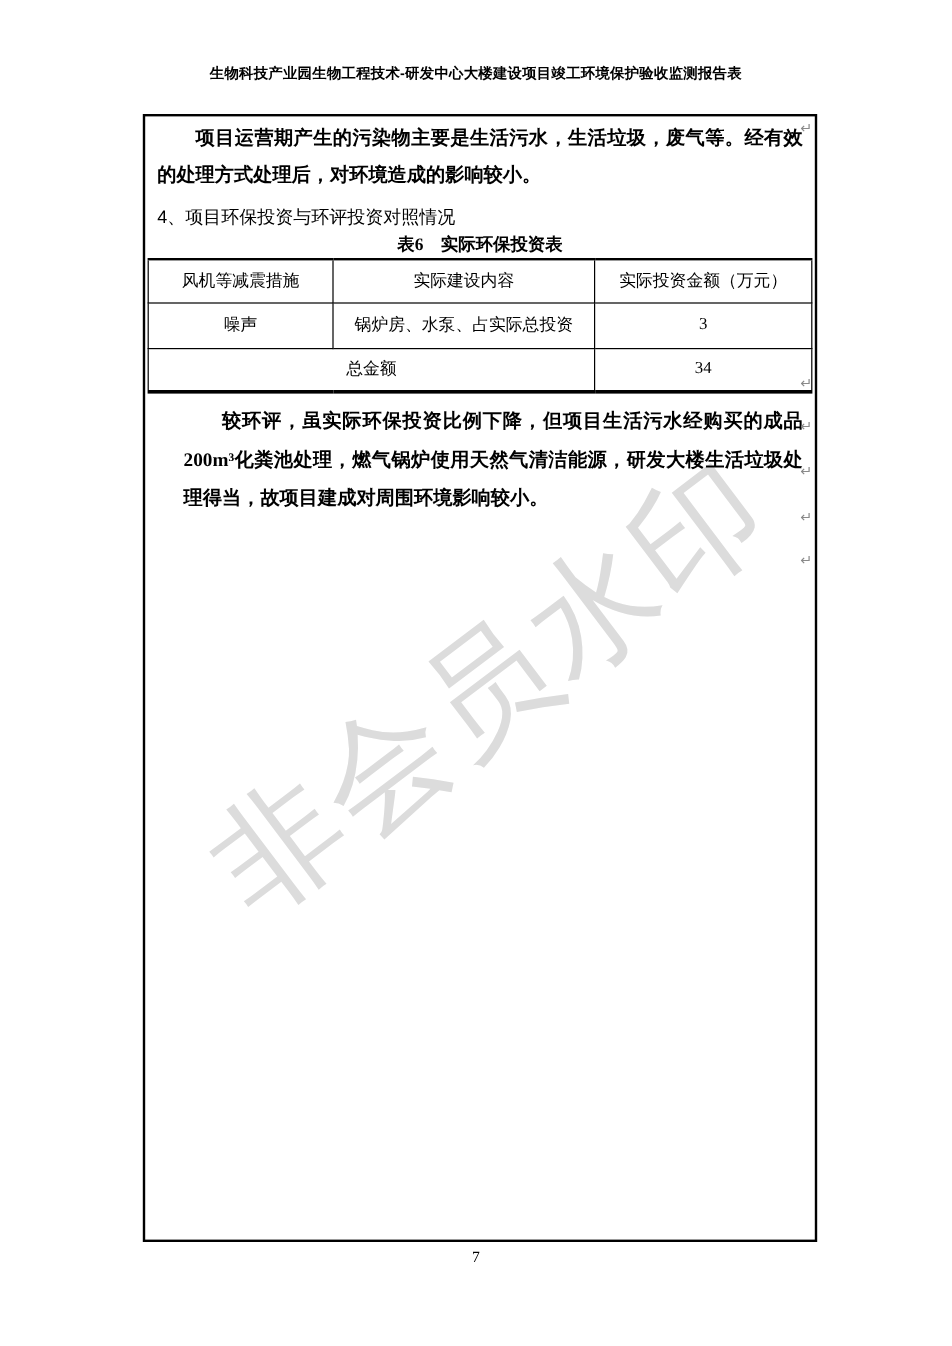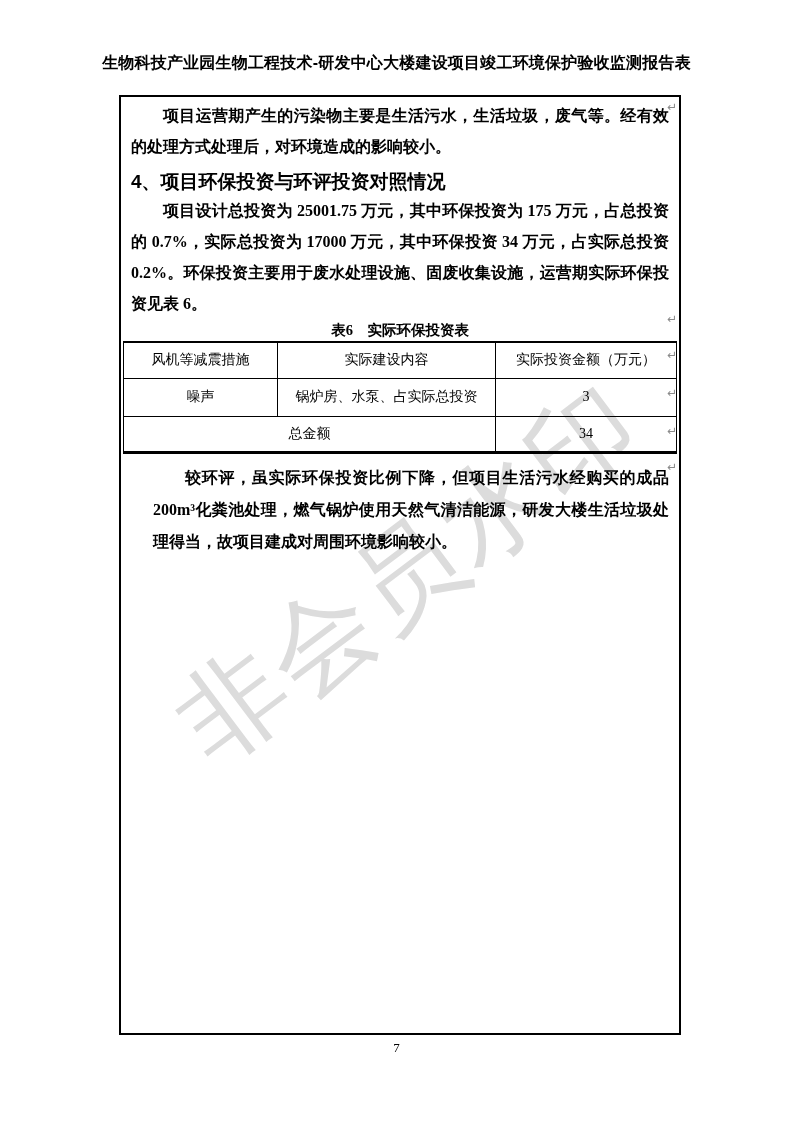--- a/index.html
+++ b/index.html
@@ -11,21 +11,21 @@
     font-family: "Liberation Serif", "DejaVu Serif", serif;
     overflow: hidden;
   }
 
   
   .report-title {
     position: absolute;
     top: 53px; left: 0; width: 100%;
     text-align: center;
     font-family: "Liberation Sans", "DejaVu Sans", sans-serif;
-    font-size: 16px;
+    font-size: 12px;
     font-weight: bold;
     letter-spacing: 0.2px;
     z-index: 2;
   }
 
   
   .watermark {
     position: absolute;
     left: 118px; top: 498px;
     width: 580px; height: 150px;
@@ -59,22 +59,22 @@
     text-indent: 2em;
     font-weight: bold;
   }
   .para-1 { margin-top: 3px; }
   .para-2 { margin-top: 2px; }
   .para-3 { margin-top: 8px; line-height: 32px; margin-left: 32px; }
 
   .section-heading {
     margin: 8px 10px 0;
     font-family: "Liberation Sans", "DejaVu Sans", sans-serif;
-    font-size: 19px;
-    font-weight: bold;
+    font-size: 15px;
+    font-weight: normal;
     line-height: 23px;
   }
 
   .tbl-caption {
     margin-top: 2px;
     text-align: center;
     font-family: Liberation Serif, serif;
     font-size: 14.5px;
     font-weight: bold;
     line-height: 18px;
@@ -142,21 +142,20 @@
   <span class="pm pm2">↵</span>
   <span class="pm pm3">↵</span>
   <span class="pm pm4">↵</span>
   <span class="pm pm5">↵</span>
   <span class="pm pm6">↵</span>
 
   <p class="para para-1">项目运营期产生的污染物主要是生活污水，生活垃圾，废气等。经有效的处理方式处理后，对环境造成的影响较小。</p>
 
   <div class="section-heading">4、项目环保投资与环评投资对照情况</div>
 
-  <p class="para para-2">项目设计总投资为 25001.75 万元，其中环保投资为 175 万元，占总投资的 0.7%，实际总投资为 17000 万元，其中环保投资 34 万元，占实际总投资 0.2%。环保投资主要用于废水处理设施、固废收集设施，运营期实际环保投资见表 6。</p>
 
   <div class="tbl-caption">表6　实际环保投资表</div>
 
   <table class="invest">
     <colgroup>
       <col class="col-item">
       <col class="col-content">
       <col class="col-amount">
     </colgroup>
     <thead>

